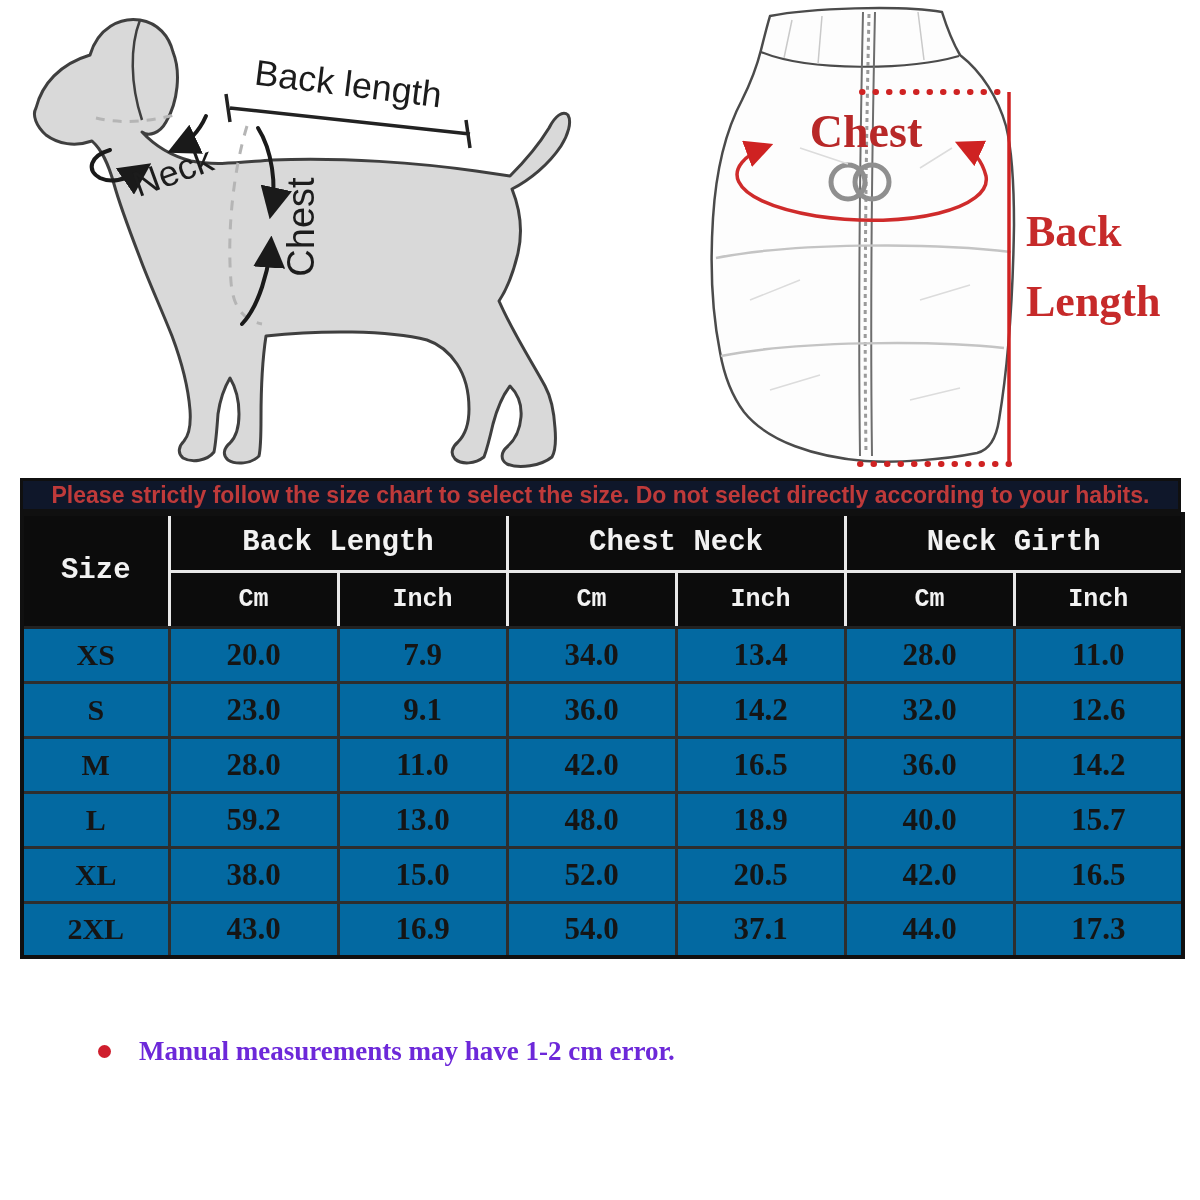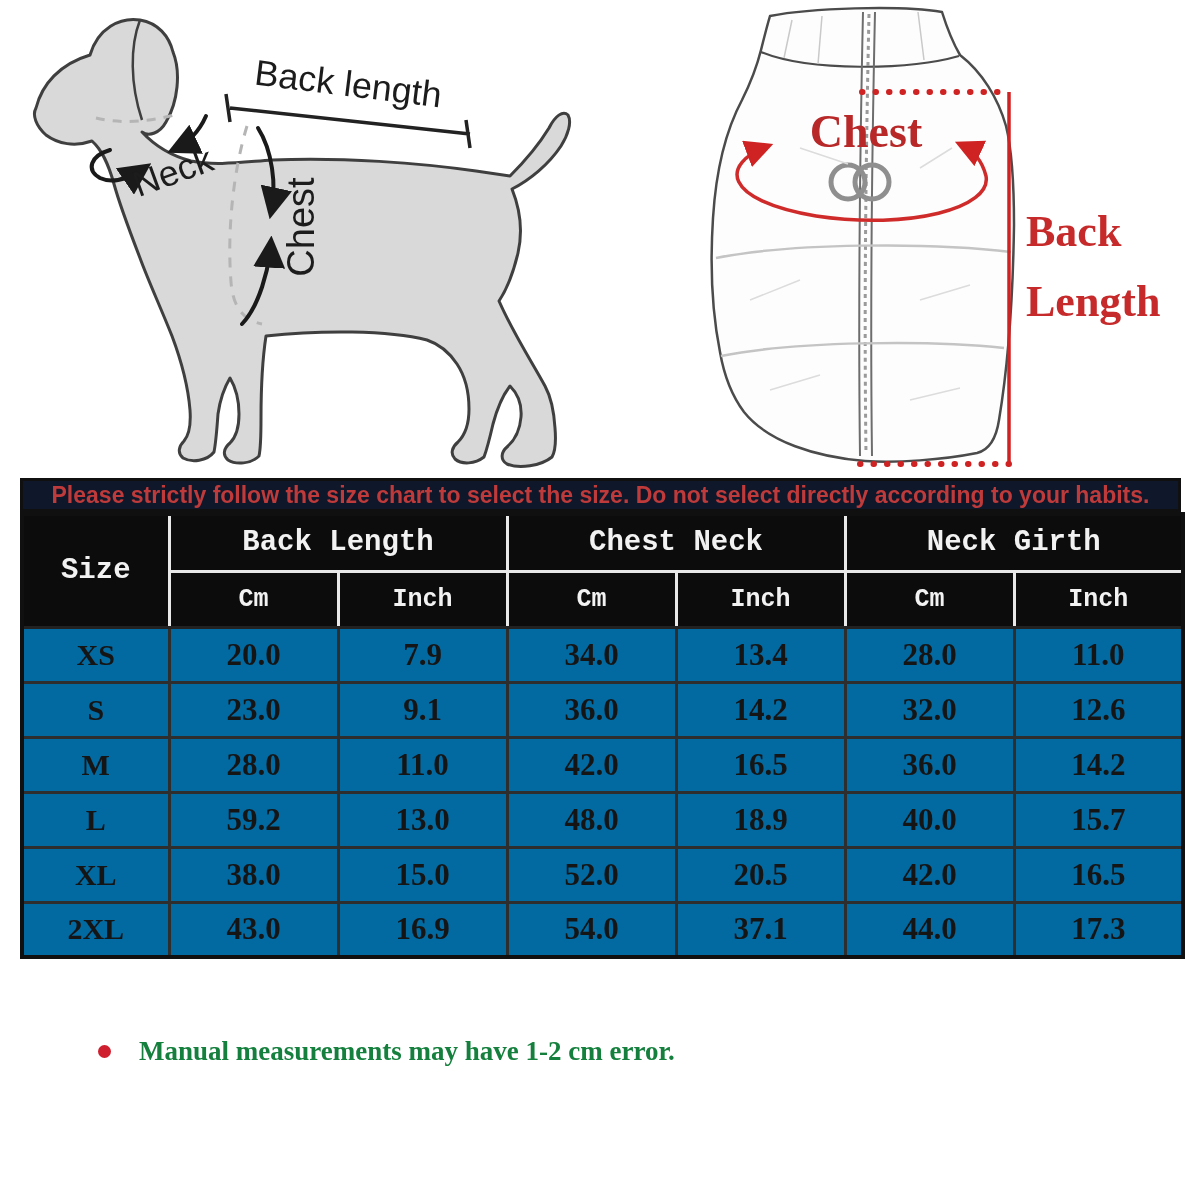--- a/index.html
+++ b/index.html
@@ -46,21 +46,21 @@
     font-family:"Liberation Serif", serif; font-weight:bold;
     font-size:31px; color:#151515;
   }
   .size-table td.size-cell { font-size:30px; }
 
   
   .notes { position:absolute; left:98px; top:1036px; list-style:none; }
   .notes li {
     display:flex; align-items:center; margin-bottom:19px;
     font-family:"Liberation Serif", serif; font-weight:bold;
-    font-size:27px; color:#15803d; white-space:nowrap;
+    font-size:27px; color:#6d28d9; white-space:nowrap;
   }
   .notes .bullet {
     width:13px; height:13px; border-radius:50%;
     background:#cf1e2d; margin-right:28px; flex:0 0 auto;
   }
 
   
   .dog-label  { font-family:"Liberation Sans", sans-serif; fill:#1c1c1c; }
   .vest-label { font-family:"Liberation Serif", serif; font-weight:bold; }
 </style>

